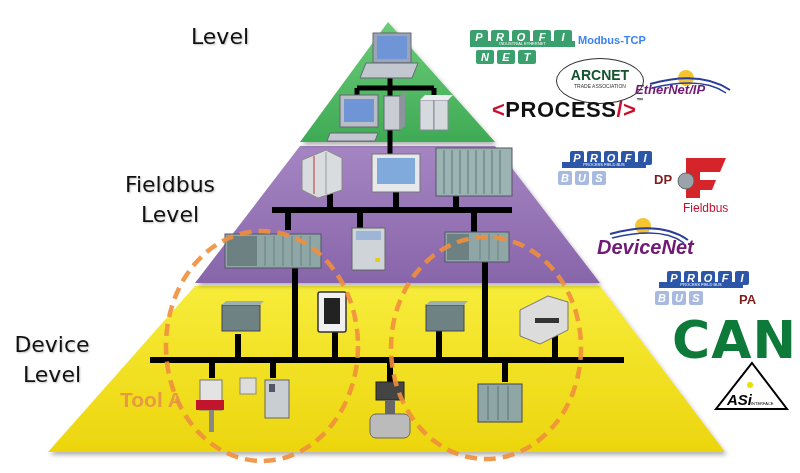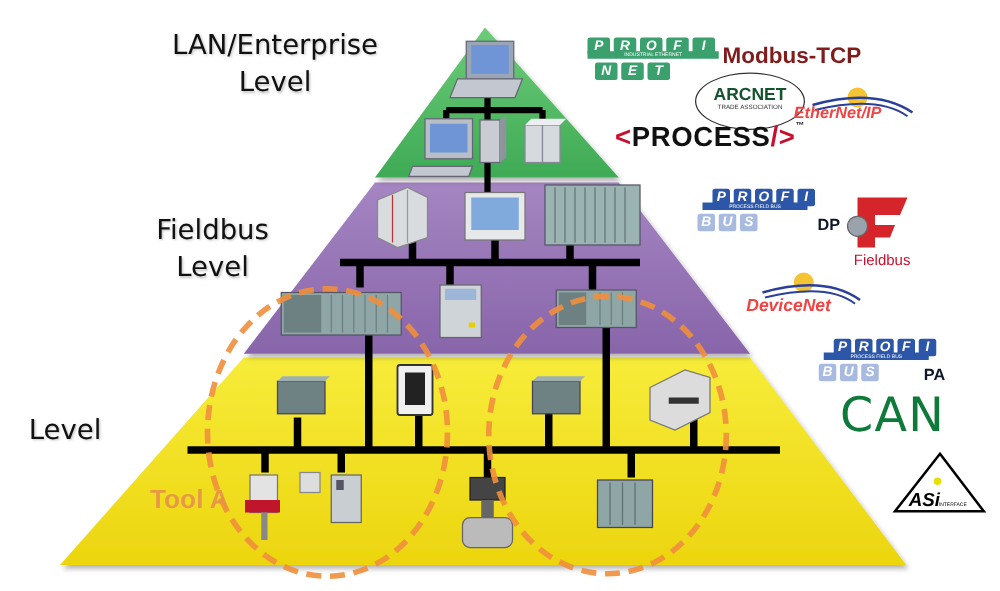--- a/index.html
+++ b/index.html
@@ -1,33 +1,33 @@
 <!DOCTYPE html>
 <html><head>
 <meta charset="utf-8">
 <style>
   html,body{margin:0;padding:0;background:#fff;}
   body{width:800px;height:473px;position:relative;overflow:hidden;font-family:"Liberation Sans",sans-serif;}
   #stage{position:absolute;left:0;top:0;width:800px;height:473px;}
   .lvl-label{position:absolute;font-family:"DejaVu Sans",sans-serif;font-size:22px;color:#111;text-align:center;line-height:30px;text-shadow:1px 1px 2px rgba(0,0,0,.25);}
   .tool-label{position:absolute;font-family:"Liberation Sans",sans-serif;font-weight:bold;font-size:21px;color:#e8924a;opacity:.9;}
   .logo{position:absolute;}
-  .modbus{font-family:"Liberation Sans",sans-serif;font-weight:bold;font-size:18px;color:#7f1d1d;}
+  .modbus{font-family:"Liberation Sans",sans-serif;font-weight:bold;font-size:11px;color:#3b82f6;}
   .witsml{font-family:"Liberation Sans",sans-serif;font-weight:bold;font-size:22px;color:#111;letter-spacing:0.5px;}
   .witsml .br{color:#c8102e;}
   .witsml sup{font-size:7px;vertical-align:top;}
   .pf-tile{display:inline-block;width:18px;height:14px;margin-right:3px;border-radius:2px;color:#fff;font-weight:bold;font-style:italic;font-size:11px;text-align:center;line-height:14px;font-family:"Liberation Sans",sans-serif;}
   .pf-row{height:14px;white-space:nowrap;}
   .pf-band{height:6px;font-size:4px;color:#fff;text-align:center;line-height:6px;}
-  .suffix{font-family:"Liberation Sans",sans-serif;font-weight:bold;font-size:13px;color:#0f172a;position:absolute;}
-  .can{font-family:"DejaVu Sans",sans-serif;font-weight:normal;font-size:38px;color:#0e7a3a;letter-spacing:1px;}
+  .suffix{font-family:"Liberation Sans",sans-serif;font-weight:bold;font-size:13px;color:#7f1d1d;position:absolute;}
+  .can{font-family:"DejaVu Sans",sans-serif;font-weight:bold;font-size:52px;color:#0e7a3a;letter-spacing:1px;}
   .arcnet{width:86px;height:44px;border:1.5px solid #333;border-radius:50%;background:#fff;text-align:center;}
   .arcnet .t1{font-weight:bold;font-size:14px;color:#14532d;font-family:"Liberation Sans",sans-serif;margin-top:8px;}
   .arcnet .t2{font-size:5px;color:#333;font-family:"Liberation Sans",sans-serif;}
-  .eip{font-family:"Liberation Sans",sans-serif;font-weight:bold;font-style:italic;font-size:13px;color:#ef4444;}
+  .eip{font-family:"Liberation Sans",sans-serif;font-weight:bold;font-style:italic;font-size:13px;color:#701a75;}
   .fbf{font-family:"Liberation Sans",sans-serif;font-size:12px;color:#c8102e;}
 </style>
 </head>
 <body>
 
 <div id="stage">
 <svg width="800" height="473" viewBox="0 0 800 473" xmlns="http://www.w3.org/2000/svg" style="position:absolute;left:0;top:0">
   <defs>
     <linearGradient id="gGreen" x1="0" y1="0" x2="0" y2="1">
       <stop offset="0" stop-color="#6ccc78"></stop>
@@ -213,28 +213,28 @@
     <path d="M612 238 Q662 226 684 243" stroke="#2a3f9a" stroke-width="1.5" fill="none"></path>
   </g>
 
   <g>
     <polygon points="686,158 726,158 720,172 700,172 700,180 716,180 712,190 700,190 700,198 686,198" fill="#d6252a"></polygon>
     <circle cx="686" cy="181" r="8" fill="#9aa2ab" stroke="#666"></circle>
   </g>
 </svg>
 
 <div class="lvl-label" style="left:135px;top:22px;width:170px;">
-  <div>LAN/Enterprise</div>
   <div>Level</div>
 </div>
 <div class="lvl-label" style="left:120px;top:170px;width:100px;">
   <div>Fieldbus</div>
   <div>Level</div>
 </div>
 <div class="lvl-label" style="left:12px;top:330px;width:80px;">
+  <div>Device</div>
   <div>Level</div>
 </div>
 
 <div class="tool-label" style="left:120px;top:388px;">Tool A</div>
 
 <div class="logo" style="left:470px;top:27px;">
   <div class="pf-row">
     <span class="pf-tile" style="background:#3aa06e">P</span><span class="pf-tile" style="background:#3aa06e">R</span><span class="pf-tile" style="background:#3aa06e">O</span><span class="pf-tile" style="background:#3aa06e">F</span><span class="pf-tile" style="background:#3aa06e">I</span>
   </div>
   <div class="pf-band" style="background:#3aa06e;width:105px">INDUSTRIAL ETHERNET</div>
@@ -264,21 +264,21 @@
   <div class="pf-row">
     <span class="pf-tile" style="background:#a8badf;width:14px">B</span><span class="pf-tile" style="background:#a8badf;width:14px">U</span><span class="pf-tile" style="background:#a8badf;width:14px">S</span>
   </div>
   <span class="suffix" style="left:96px;top:24px">DP</span>
 </div>
 
 <div class="logo fbf" style="left:683px;top:201px;">
   <div>Fieldbus</div>
 </div>
 
-<div class="logo eip" style="left:597px;top:236px;font-size:14px;">DeviceNet</div>
+<div class="logo eip" style="left:597px;top:236px;font-size:20px;">DeviceNet</div>
 
 <div class="logo" style="left:655px;top:268px;">
   <div class="pf-row" style="margin-left:12px">
     <span class="pf-tile" style="background:#2c56a8;width:14px">P</span><span class="pf-tile" style="background:#2c56a8;width:14px">R</span><span class="pf-tile" style="background:#2c56a8;width:14px">O</span><span class="pf-tile" style="background:#2c56a8;width:14px">F</span><span class="pf-tile" style="background:#2c56a8;width:14px">I</span>
   </div>
   <div class="pf-band" style="background:#2c56a8;width:84px;margin-left:4px">PROCESS FIELD BUS</div>
   <div class="pf-row">
     <span class="pf-tile" style="background:#a8badf;width:14px">B</span><span class="pf-tile" style="background:#a8badf;width:14px">U</span><span class="pf-tile" style="background:#a8badf;width:14px">S</span>
   </div>
   <span class="suffix" style="left:84px;top:24px">PA</span>

